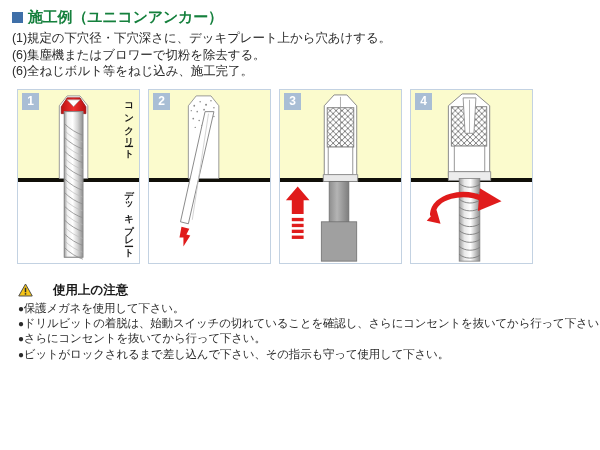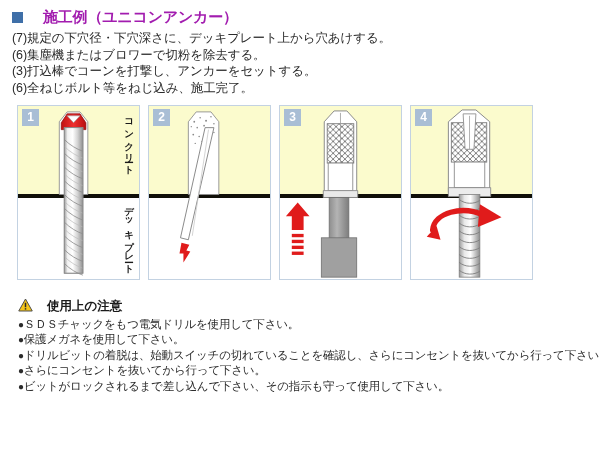--- a/index.html
+++ b/index.html
@@ -15,24 +15,24 @@
     overflow: hidden;
     position: relative;
   }
 
   
   #doc-root { padding: 8px 10px 0 12px; }
 
   .section-title {
     display: flex;
     align-items: center;
-    gap: 20px;
+    gap: 5px;
     font-size: 15px;
     font-weight: bold;
-    color: #a21caf;
+    color: #15803d;
     letter-spacing: -0.2px;
     margin-bottom: 3px;
   }
   .sq-bullet {
     width: 11px;
     height: 11px;
     background: #3f6fa8;
     flex: 0 0 auto;
   }
 
@@ -110,21 +110,22 @@
   }
   .vlabel-concrete { right: 5px; top: 6px; }
   .vlabel-deck     { right: 5px; top: 94px; }
 
   .art { position: absolute; inset: 0; z-index: 4; }
 
   
   .caution-block { margin-top: 16px; padding-left: 6px; }
   .caution-head {
     display: flex;
-    gap: 14px;
+    align-items: center;
+    gap: 20px;
     font-size: 12.5px;
     font-weight: bold;
     color: #1a1a1a;
     margin-bottom: 2px;
   }
   .warn-icon { width: 15px; height: 14px; flex: 0 0 auto; display: block; }
   .note-line {
     font-size: 11.5px;
     line-height: 15.4px;
     color: #2b2b2b;
@@ -137,23 +138,22 @@
 <body>
 
 <div id="doc-root">
 
   <div class="section-title">
     <span class="sq-bullet"></span>
     <span>施工例（ユニコンアンカー）</span>
   </div>
 
   <div class="steps-list">
-    <div class="step-line">(7)規定の下穴径・下穴深さに、デッキプレート上から穴あけする。</div>
+    <div class="step-line">(1)規定の下穴径・下穴深さに、デッキプレート上から穴あけする。</div>
     <div class="step-line">(6)集塵機またはブロワーで切粉を除去する。</div>
-    <div class="step-line">(3)打込棒でコーンを打撃し、アンカーをセットする。</div>
     <div class="step-line">(6)全ねじボルト等をねじ込み、施工完了。</div>
   </div>
 
   <div class="figure-strip">
 
     <div class="panel">
       <div class="concrete"></div>
       <div class="deckplate"></div>
       <div class="lower"></div>
 
@@ -351,23 +351,20 @@
       <svg class="warn-icon" viewBox="0 0 20 18">
         <path d="M10 1 L19 17 L1 17 Z" fill="#f5c518" stroke="#4a4a4a" stroke-width="1.3" stroke-linejoin="round"></path>
         <rect x="9" y="6" width="2" height="6" fill="#2b2b2b"></rect>
         <rect x="9" y="13.2" width="2" height="2" fill="#2b2b2b"></rect>
       </svg>
       <span>使用上の注意</span>
     </div>
 
     <div>
       <div class="note-line">
-        <span class="dot">●</span><span>ＳＤＳチャックをもつ電気ドリルを使用して下さい。</span>
-      </div>
-      <div class="note-line">
         <span class="dot">●</span><span>保護メガネを使用して下さい。</span>
       </div>
       <div class="note-line">
         <span class="dot">●</span><span>ドリルビットの着脱は、始動スイッチの切れていることを確認し、さらにコンセントを抜いてから行って下さい。</span>
       </div>
       <div class="note-line">
         <span class="dot">●</span><span>さらにコンセントを抜いてから行って下さい。</span>
       </div>
       <div class="note-line">
         <span class="dot">●</span><span>ビットがロックされるまで差し込んで下さい、その指示も守って使用して下さい。</span>

